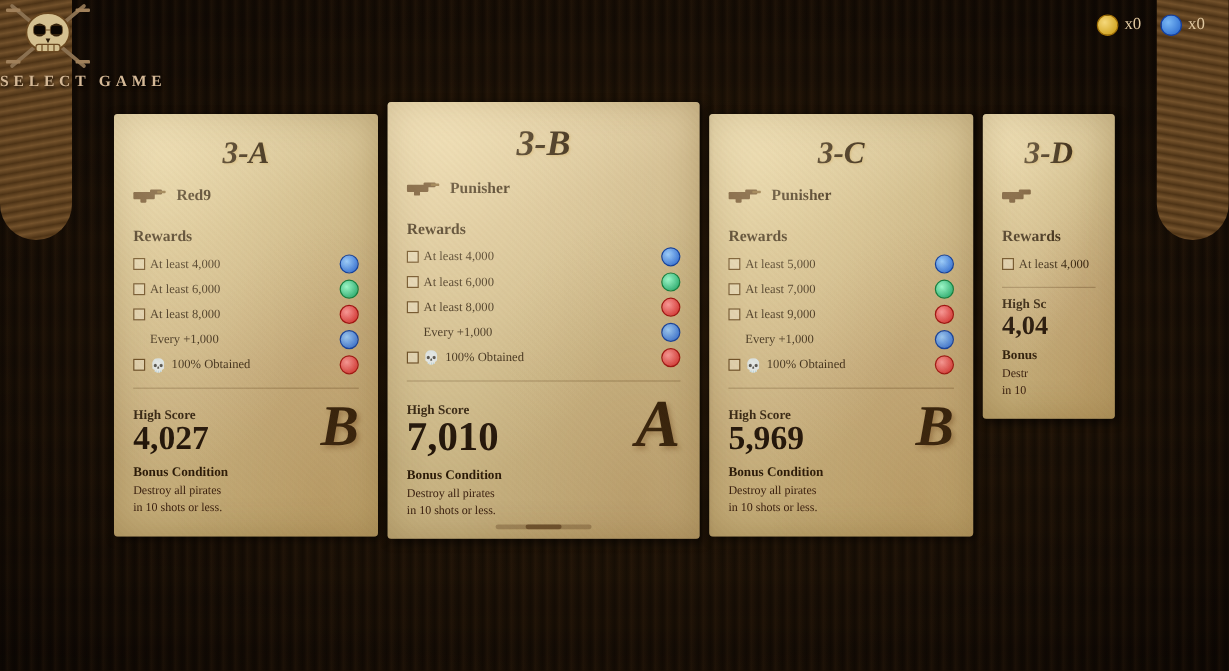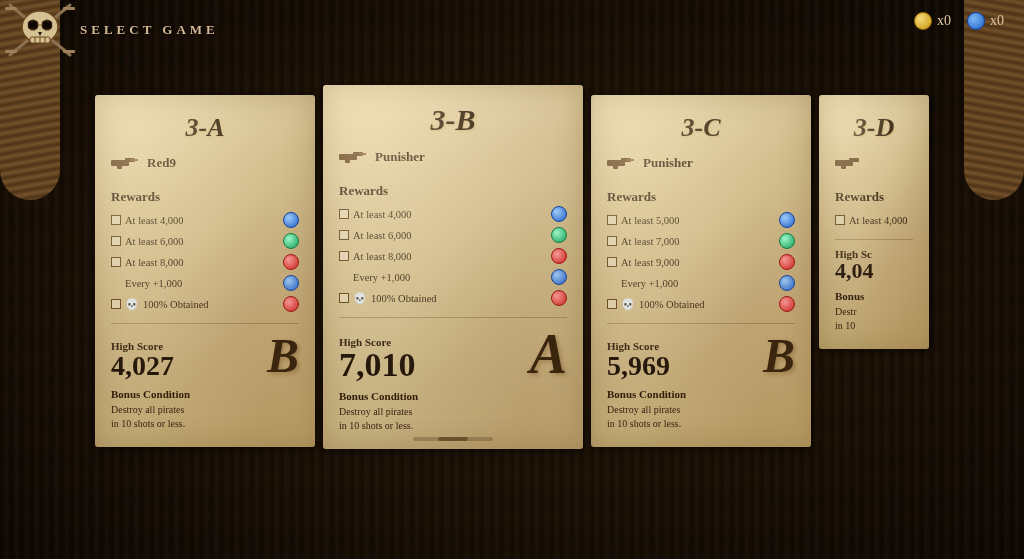--- a/index.html
+++ b/index.html
@@ -75,22 +75,21 @@
       opacity: 0.8;
     }
 
     
     .header {
       position: absolute;
       top: 0;
       left: 0;
       right: 0;
       display: flex;
-      flex-direction: row;
-      align-items: center;
+      flex-direction: column;
       z-index: 10;
     }
 
     .skull-icon {
       width: 80px;
       height: 70px;
       margin-top: -5px;
     }
 
     .select-game-label {

